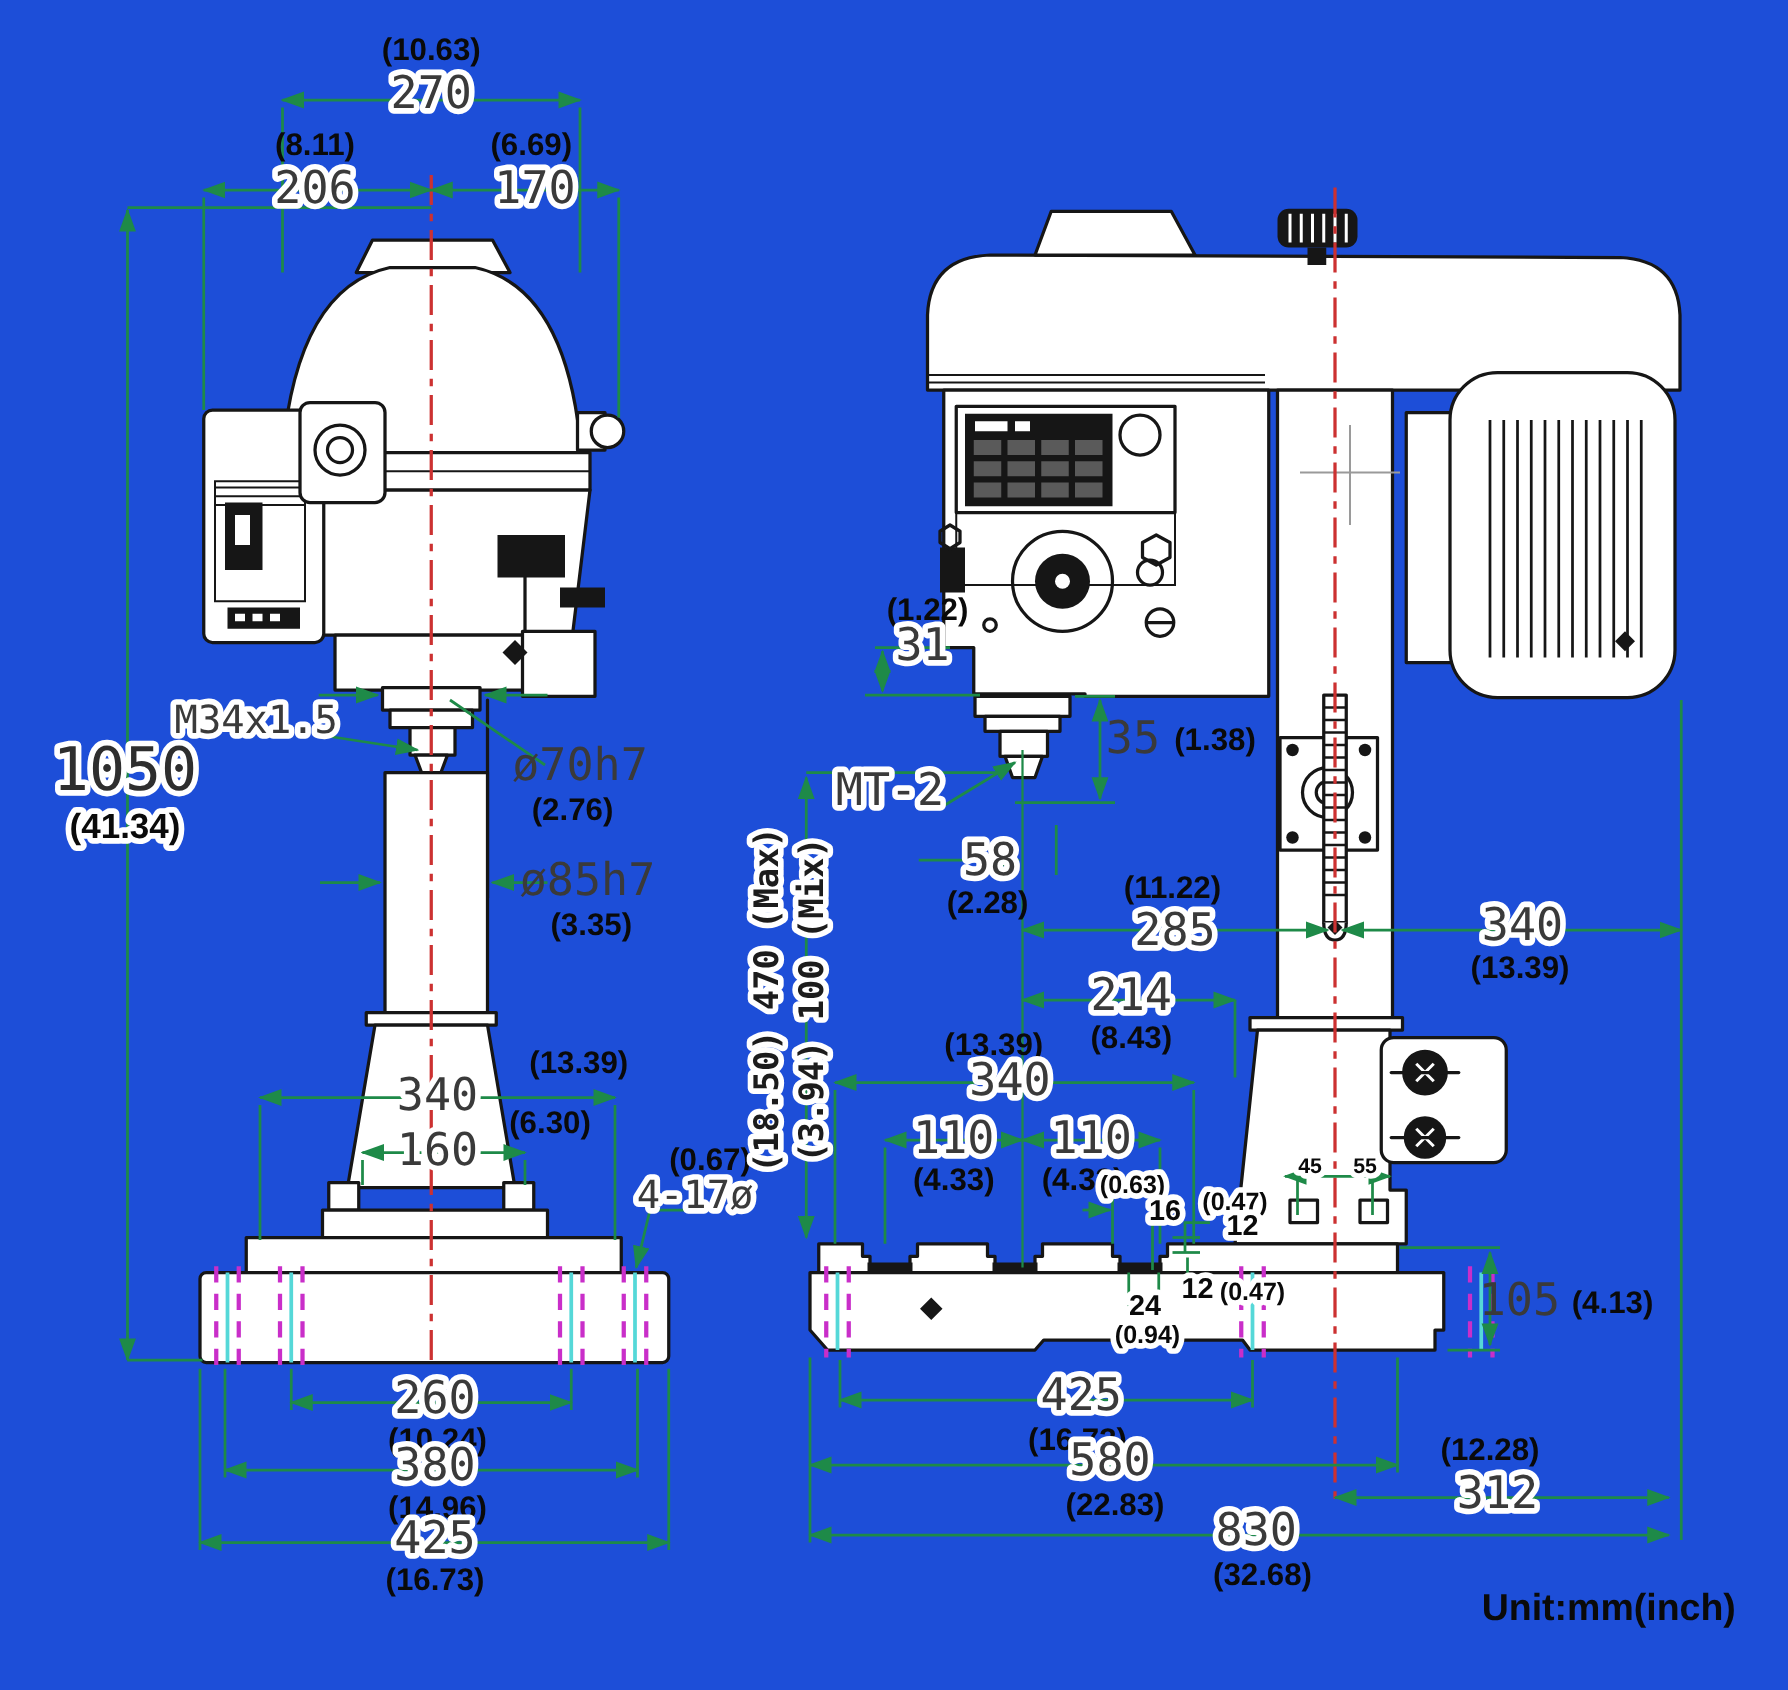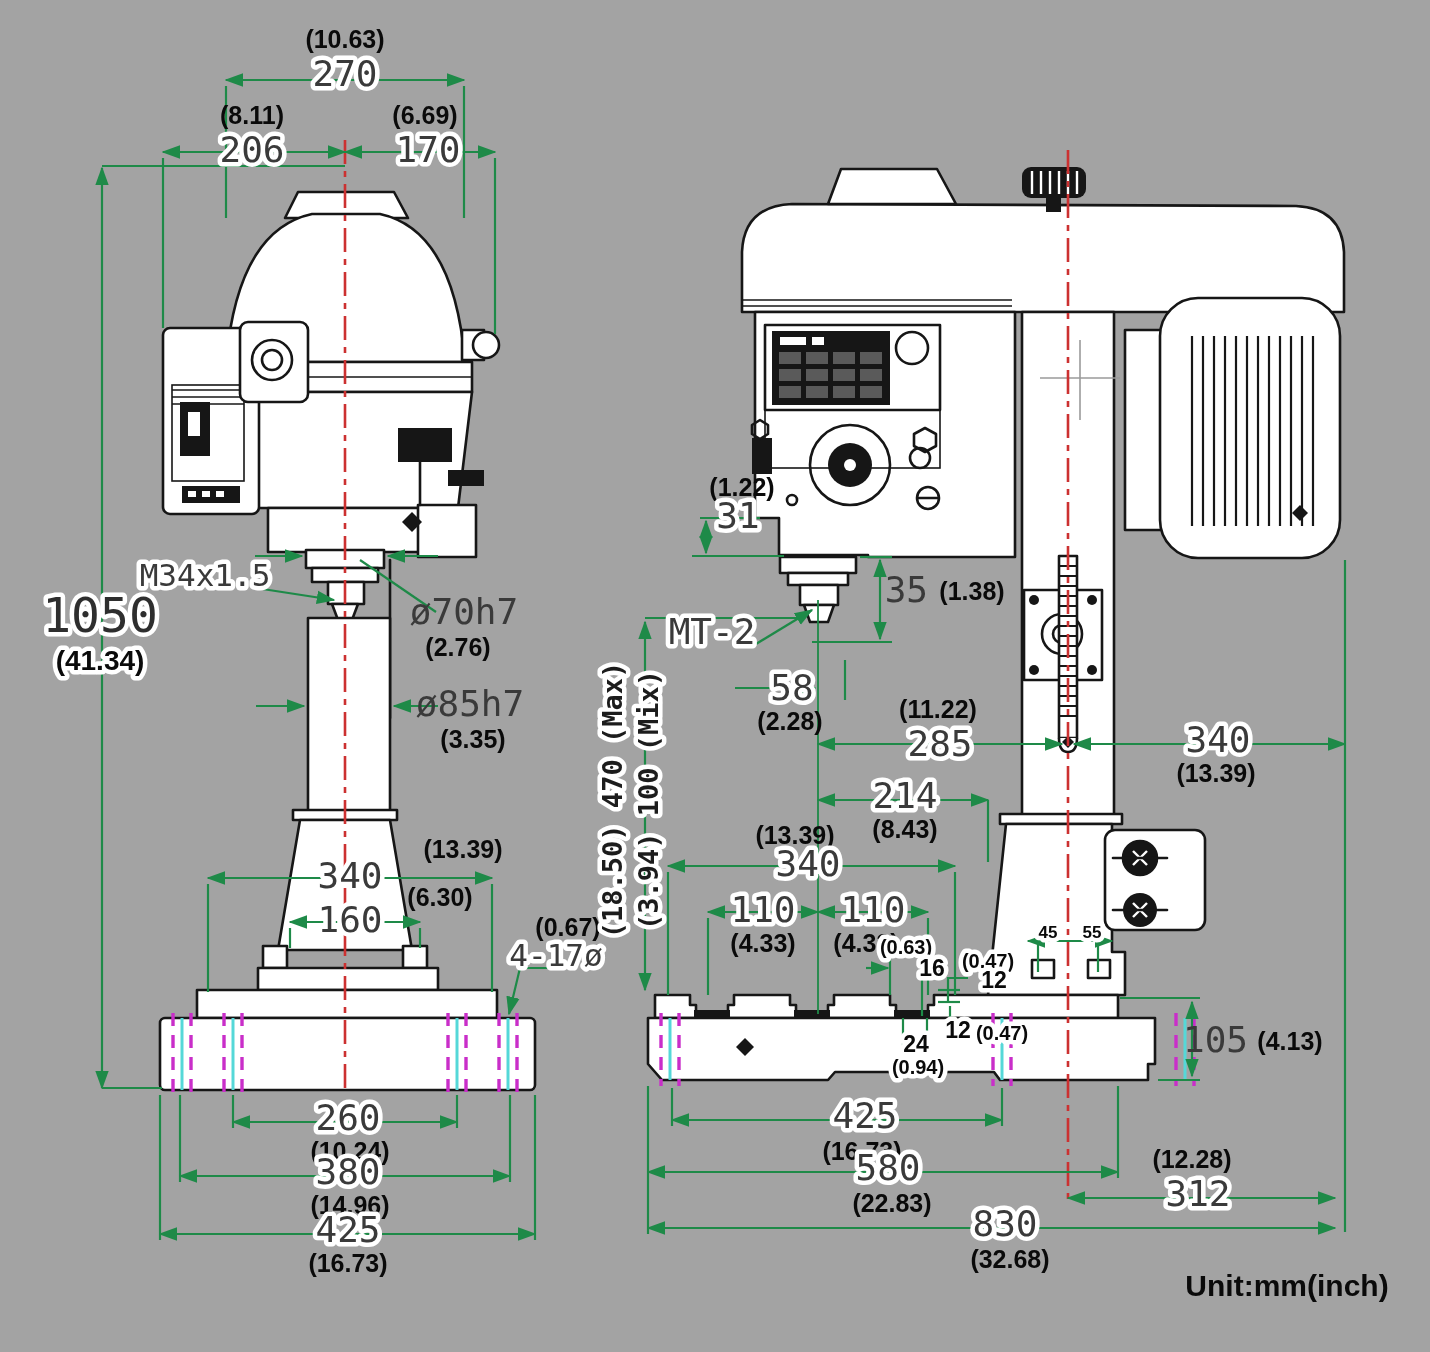--- a/index.html
+++ b/index.html
@@ -1,16 +1,16 @@
 <!DOCTYPE html>
 <html><head>
 <meta charset="utf-8">
 <style>
   html,body{margin:0;padding:0;background:#ffffff;}
-  .stage{position:relative;width:1430px;height:1352px;background:#a3a3a3;overflow:hidden;}
+  .stage{position:relative;width:1430px;height:1352px;background:#1d4ed8;overflow:hidden;}
   svg{display:block;}
   
   .ol   {stroke:#161616;stroke-width:2.6;fill:none;stroke-linejoin:round;stroke-linecap:round;}
   .olf  {stroke:#161616;stroke-width:2.6;fill:#ffffff;stroke-linejoin:round;}
   .olt  {stroke:#161616;stroke-width:1.6;fill:none;}
   .dk   {fill:#161616;stroke:none;}
   .dim  {stroke:#1e8a48;stroke-width:2.2;fill:none;}
   .dimt {stroke:#1e8a48;stroke-width:1.8;fill:none;}
   .cl   {stroke:#cc3131;stroke-width:2.6;fill:none;stroke-dasharray:24 7 6 7;}
   .mag  {stroke:#c92ec9;stroke-width:3.4;fill:none;stroke-dasharray:13 9;}

